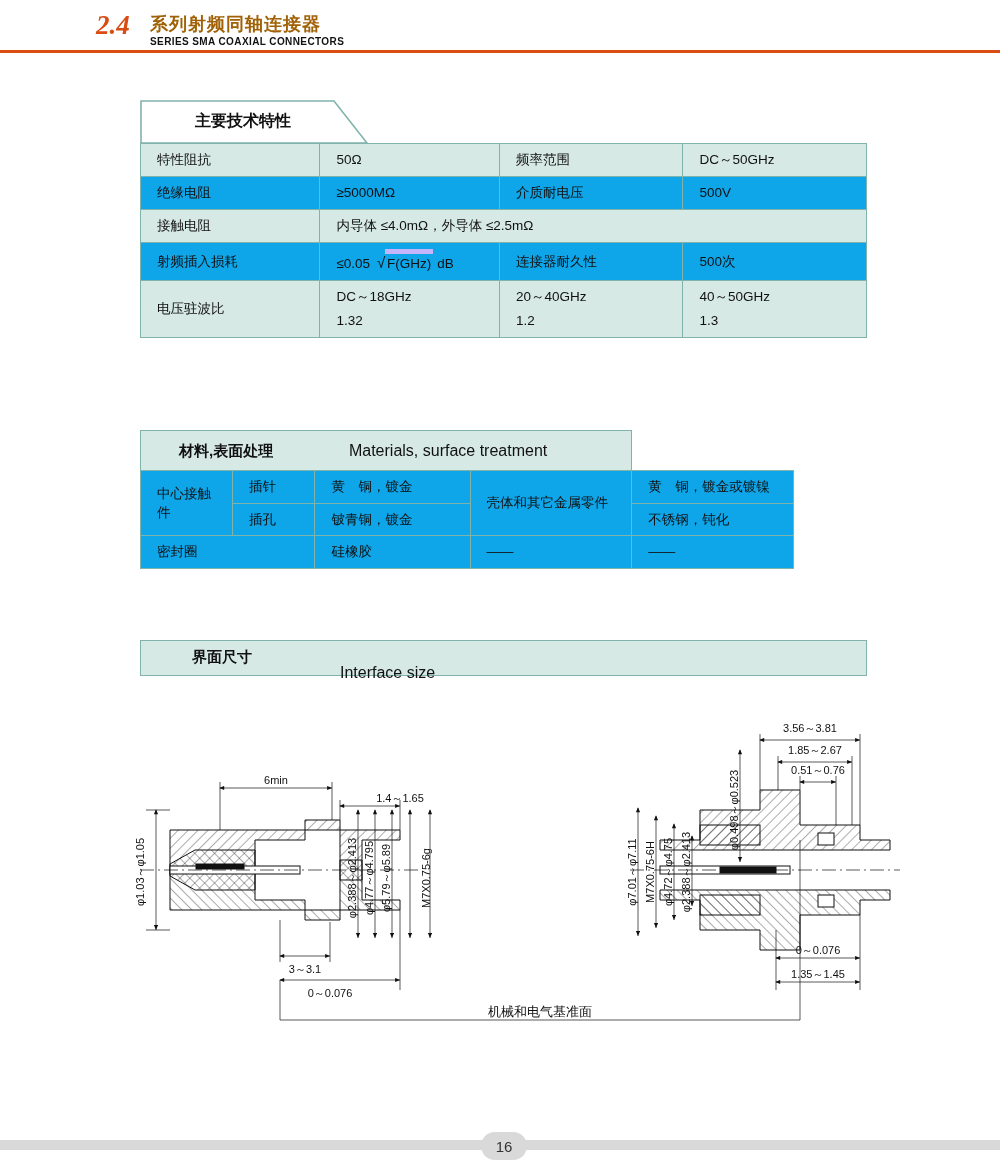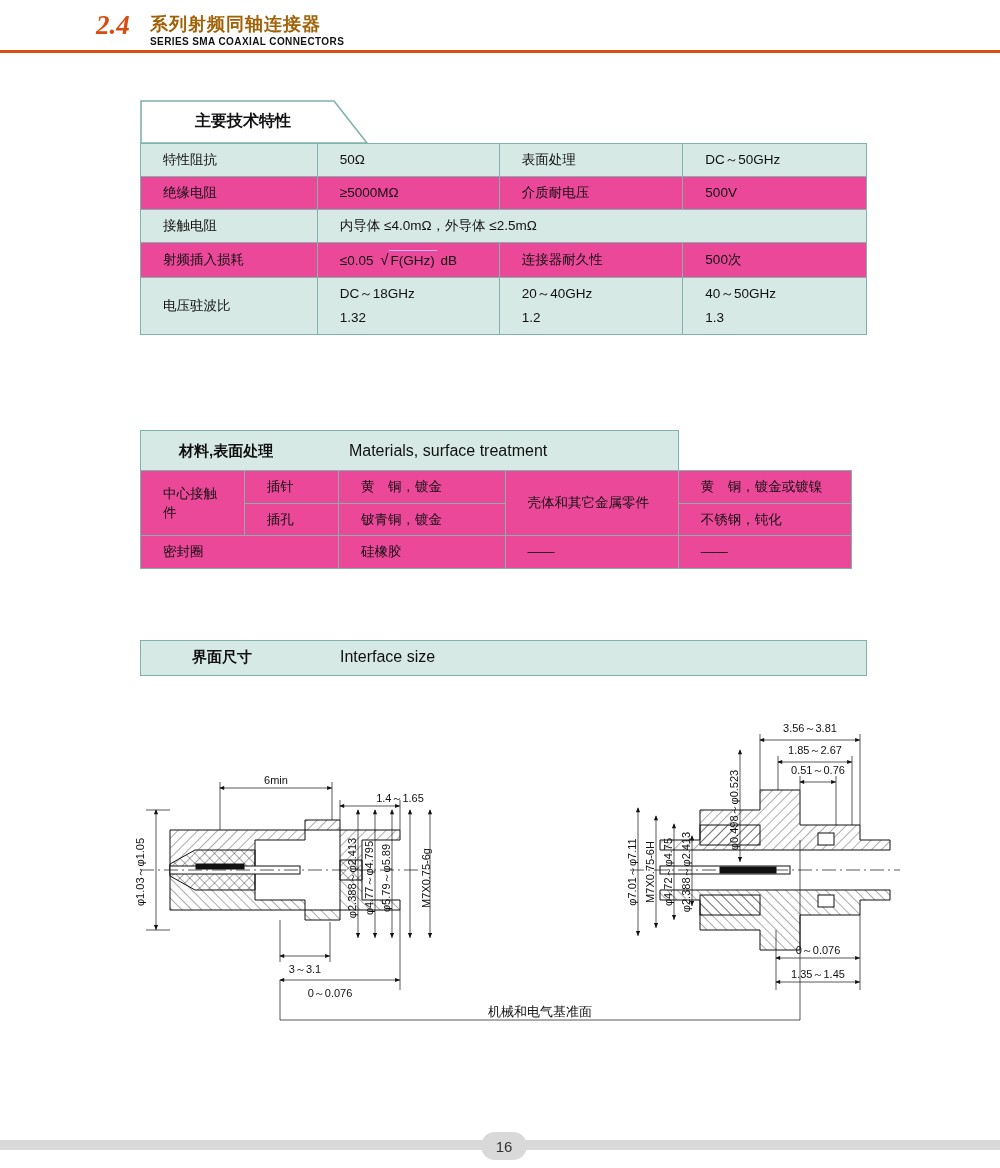--- a/index.html
+++ b/index.html
@@ -35,59 +35,59 @@
   }
 
   
   .tbl{
     position:absolute;
     border-collapse:collapse;
     font-size:13.5px;
   }
   .tbl td{
     border:1px solid #7fb3ab;
-    padding:6px 22px;
+    padding:6px 16px;
     vertical-align:middle;
     line-height:1.45;
   }
   .shade{background:#d6e9e4;}
-  .white{background:#ec4899;}
+  .white{background:#0ea5e9;}
 
   
   #sec1-tab{
     position:absolute;left:140px;top:100px;width:228px;height:43px;
   }
   #sec1-tab svg{display:block;}
   #sec1-tab-label{
     position:absolute;left:48px;top:11px;
     font-size:16px;font-weight:bold;color:#111;margin-left:7px;
   }
   #table1{left:140px;top:143px;width:727px;}
   #table1 td{height:20px;}
   .c1{width:185px;}
   .c2{width:172px;}
   .c3{width:182px;}
   .c4{width:182px;}
   .sqrt-wrap{display:inline-block;position:relative;padding-left:3px;}
   .sqrt-sym{font-size:15px;}
-  .sqrt-body{border-top:1px solid #c4b5fd;padding:0 2px;display:inline-block;}
-
-  
-  #table2{left:140px;top:430px;width:712px;}
+  .sqrt-body{border-top:5px solid #c4b5fd;padding:0 2px;display:inline-block;}
+
+  
+  #table2{left:140px;top:430px;width:654px;}
   #table2 td{height:18px;}
   #mat-head-cn{font-size:15px;font-weight:bold;}
   #mat-head-en{font-size:16px;}
 
   
   #sec3-bar{
     position:absolute;left:140px;top:640px;width:725px;height:34px;
     background:#d6e9e4;border:1px solid #7fb3ab;
   }
   #sec3-cn{position:absolute;left:192px;top:648px;font-size:15px;font-weight:bold;}
-  #sec3-en{position:absolute;left:340px;top:648px;font-size:16px;}
+  #sec3-en{position:absolute;left:340px;top:664px;font-size:16px;}
 
   
   #drawing{
     position:absolute;left:100px;top:690px;width:800px;height:360px;
   }
   #drawing svg{display:block;}
 
   
   #footer-bar{
     position:absolute;left:0;top:1140px;width:1000px;height:10px;background:#d9d9d9;
@@ -116,21 +116,21 @@
     <path d="M1,43 L1,1 L194,1 L227,43 Z" fill="#ffffff" stroke="#7fb3ab" stroke-width="1.6"></path>
   </svg>
   <div id="sec1-tab-label">主要技术特性</div>
 </div>
 
 <table class="tbl" id="table1">
   <tbody>
       <tr>
     <td class="shade c1">特性阻抗</td>
     <td class="shade c2">50Ω</td>
-    <td class="shade c3">表面处理</td>
+    <td class="shade c3">频率范围</td>
     <td class="shade c4">DC～50GHz</td>
   </tr>
   <tr>
     <td class="white c1">绝缘电阻</td>
     <td class="white c2">≥5000MΩ</td>
     <td class="white c3">介质耐电压</td>
     <td class="white c4">500V</td>
   </tr>
   <tr>
     <td class="shade c1">接触电阻</td>

